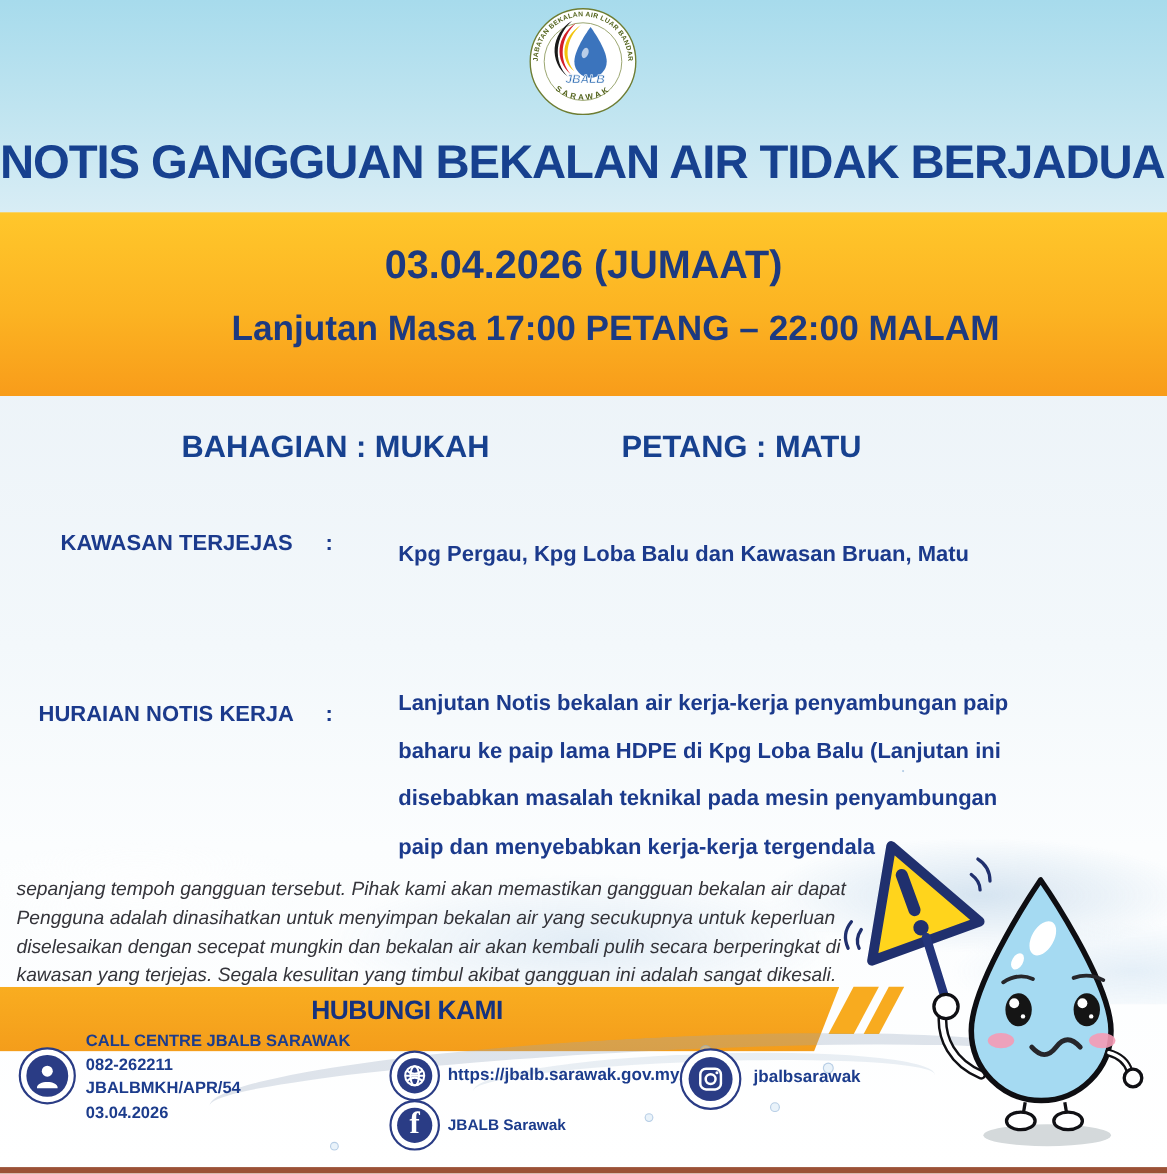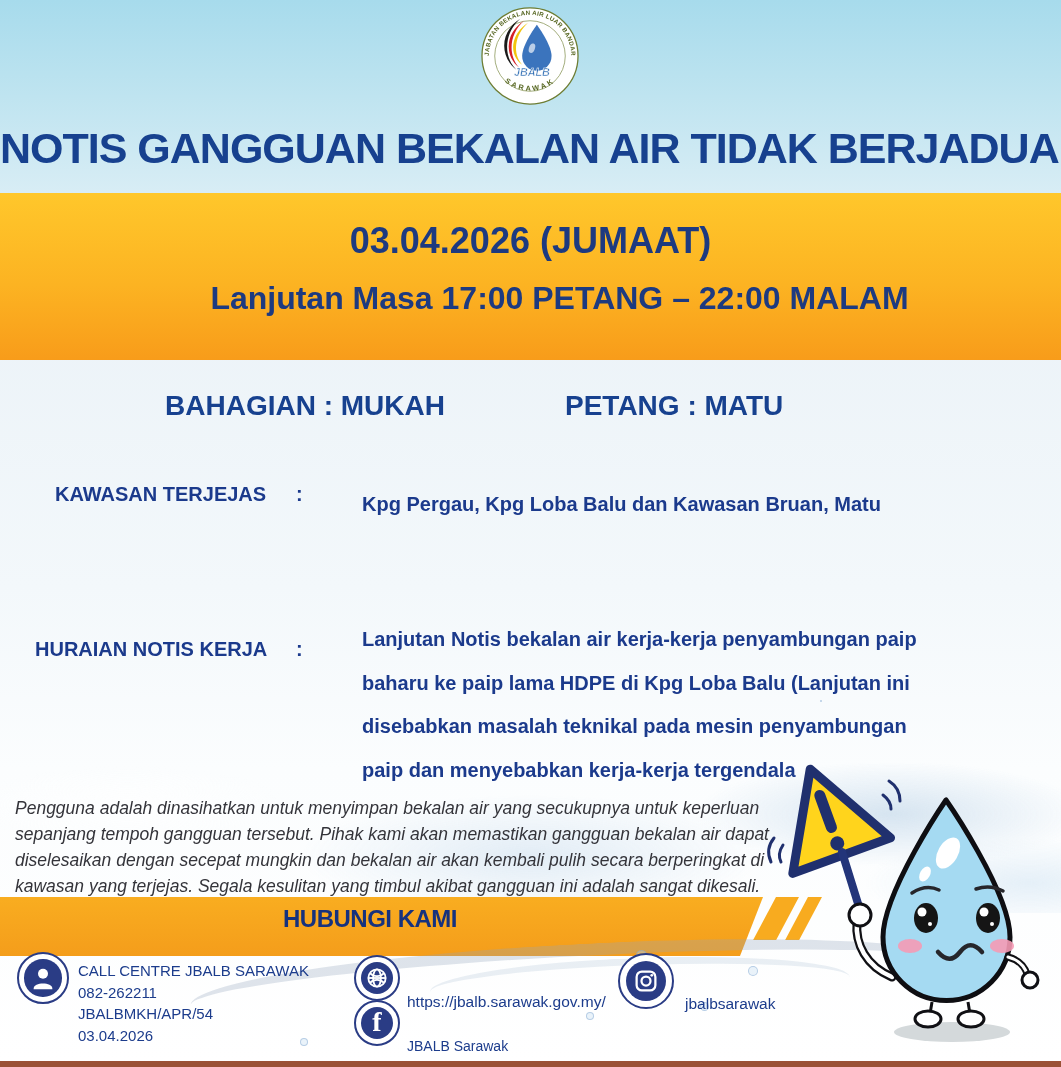--- a/index.html
+++ b/index.html
@@ -44,21 +44,21 @@
     clip-path:polygon(0 0,763px 0,740px 100%,0 100%);}
   .contact-band-text{width:740px;text-align:center;line-height:43px;font-size:24px;
     font-weight:bold;color:#16327e;letter-spacing:-0.5px;}
   .stripe{position:absolute;top:897px;height:43px;background:#f8ab1f;transform:skewX(-28deg);transform-origin:top left;}
   .stripe1{left:776px;width:23px;}
   .stripe2{left:808px;width:14px;}
   .badge{position:absolute;border-radius:50%;background:#fff;border:2.5px solid #2a3c85;
     box-sizing:border-box;display:flex;align-items:center;justify-content:center;}
   .badge-in{width:78%;height:78%;border-radius:50%;background:#2a3c85;
     display:flex;align-items:center;justify-content:center;color:#fff;}
-  .ctext{position:absolute;font-weight:normal;color:#1c3c8c;white-space:nowrap;margin-top:24px;}
+  .ctext{position:absolute;font-weight:bold;color:#1c3c8c;white-space:nowrap;}
   .call-lines{left:78px;top:936px;font-size:15px;line-height:21.5px;}
   .weblink{left:407px;top:969px;font-size:15.5px;}
   .fbname{left:407px;top:1014px;font-size:14px;}
   .igname{left:685px;top:971px;font-size:15.5px;}
   .fb-glyph{font-family:"Liberation Serif","DejaVu Serif",serif;font-size:28px;font-weight:bold;
     line-height:1;transform:translateY(-1px);}
   .mascot{position:absolute;left:752px;top:752px;width:309px;height:305px;}
   .bottom-bar{position:absolute;left:0;bottom:0;width:1061px;height:6px;background:#9b5136;}
 </style>
 </head>
@@ -111,22 +111,22 @@
   <div class="lbl" style="left:296px;top:638px;">:</div>
   <div class="huraian-lines">
     <div>Lanjutan Notis bekalan air kerja-kerja penyambungan paip</div>
     <div>baharu ke paip lama HDPE di Kpg Loba Balu (Lanjutan ini</div>
     <div>disebabkan masalah teknikal pada mesin penyambungan</div>
     <div>paip dan menyebabkan kerja-kerja tergendala</div>
   </div>
 
   <div class="splashband"></div>
   <div class="advisory">
+    <div>sepanjang tempoh gangguan tersebut. Pihak kami akan memastikan gangguan bekalan air dapat</div>
     <div>Pengguna adalah dinasihatkan untuk menyimpan bekalan air yang secukupnya untuk keperluan</div>
-    <div>sepanjang tempoh gangguan tersebut. Pihak kami akan memastikan gangguan bekalan air dapat</div>
     <div>diselesaikan dengan secepat mungkin dan bekalan air akan kembali pulih secara berperingkat di</div>
     <div>kawasan yang terjejas. Segala kesulitan yang timbul akibat gangguan ini adalah sangat dikesali.</div>
   </div>
 
   <div class="contact-band">
     <div class="contact-band-text">HUBUNGI KAMI</div>
   </div>
   <div class="stripe stripe1"></div>
   <div class="stripe stripe2"></div>
 

